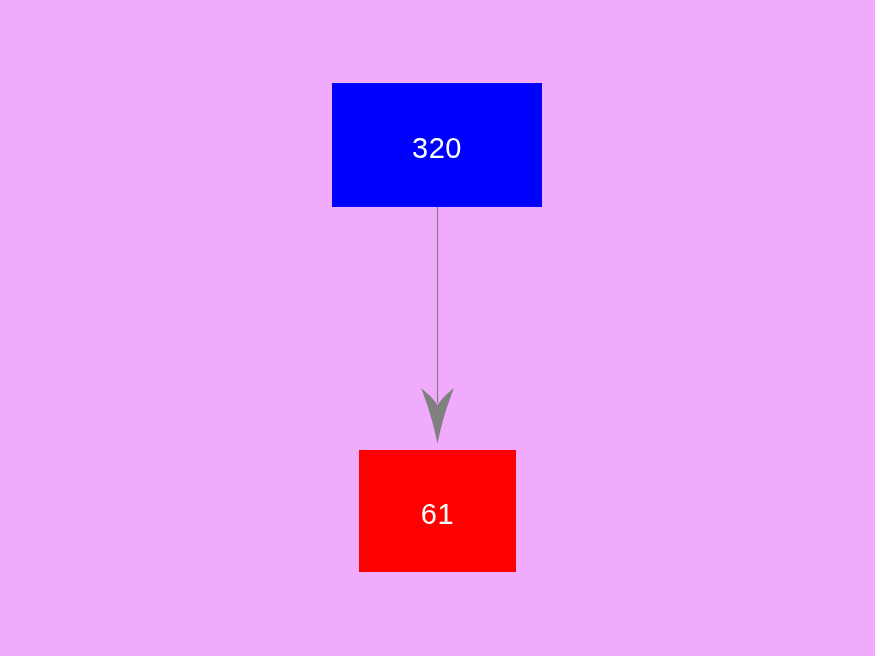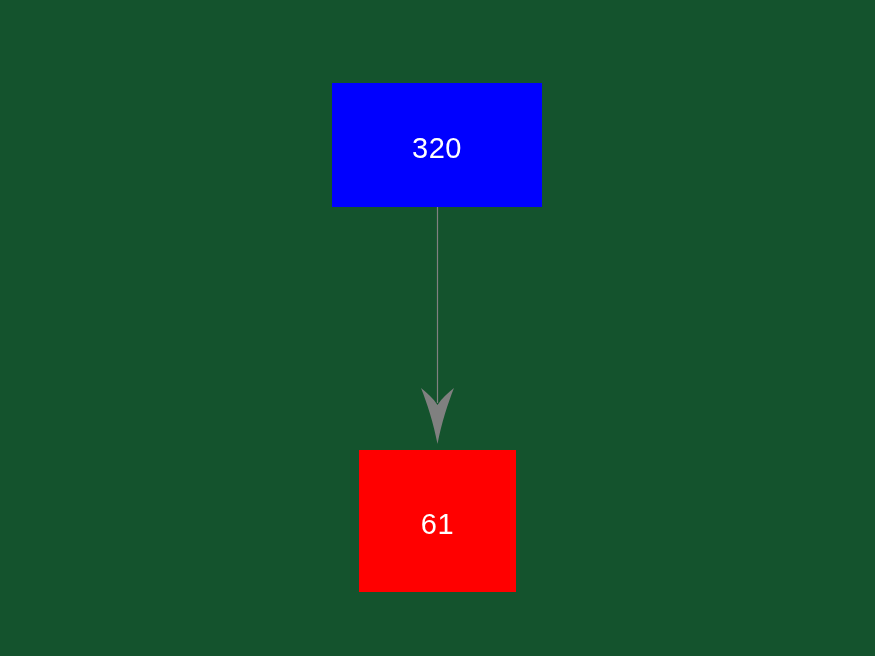--- a/index.html
+++ b/index.html
@@ -5,21 +5,21 @@
   html, body {
     margin: 0;
     padding: 0;
     background: #ffffff;
     font-family: "Liberation Sans", sans-serif;
   }
   .canvas {
     position: relative;
     width: 875px;
     height: 656px;
-    background: #14532d;
+    background: #f0abfc;
     overflow: hidden;
   }
   .node {
     position: absolute;
     display: flex;
     align-items: center;
     justify-content: center;
   }
   .node .node-label {
     color: #ffffff;
@@ -32,21 +32,21 @@
     left: 332px;
     top: 83px;
     width: 210px;
     height: 124px;
     background: #0000ff;
   }
   .node-bottom {
     left: 359px;
     top: 450px;
     width: 157px;
-    height: 142px;
+    height: 122px;
     background: #ff0000;
   }
   .edge-svg {
     position: absolute;
     left: 415px;
     top: 207px;
     width: 45px;
     height: 240px;
   }
 </style>

